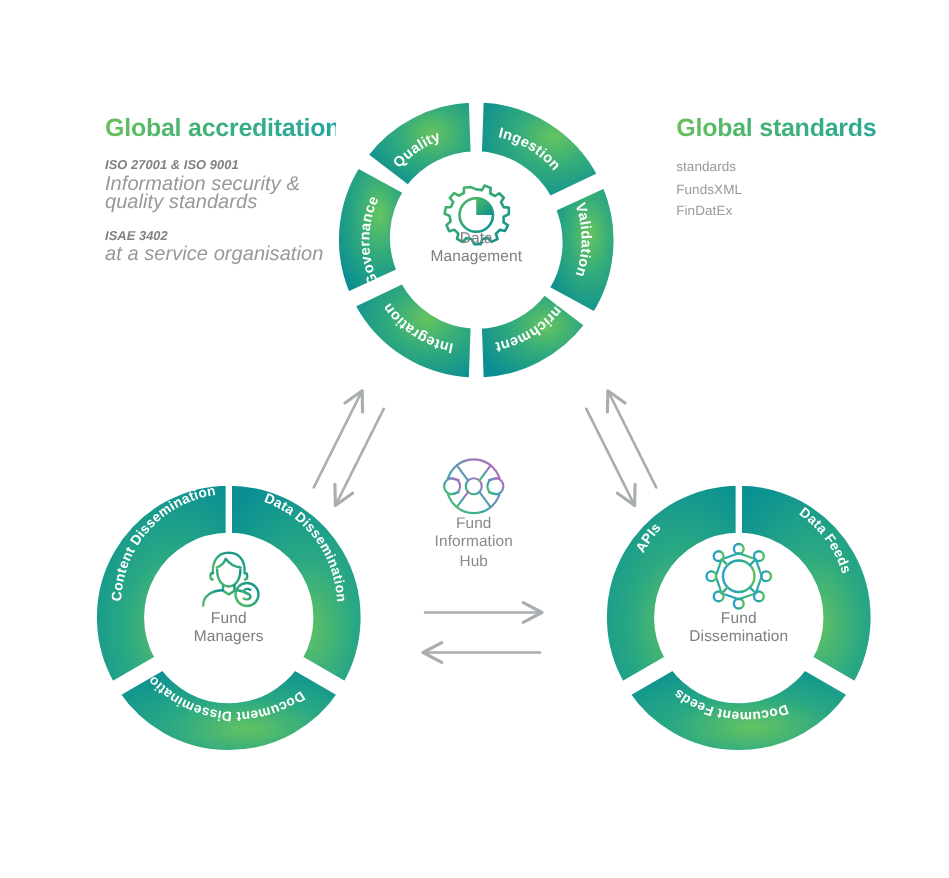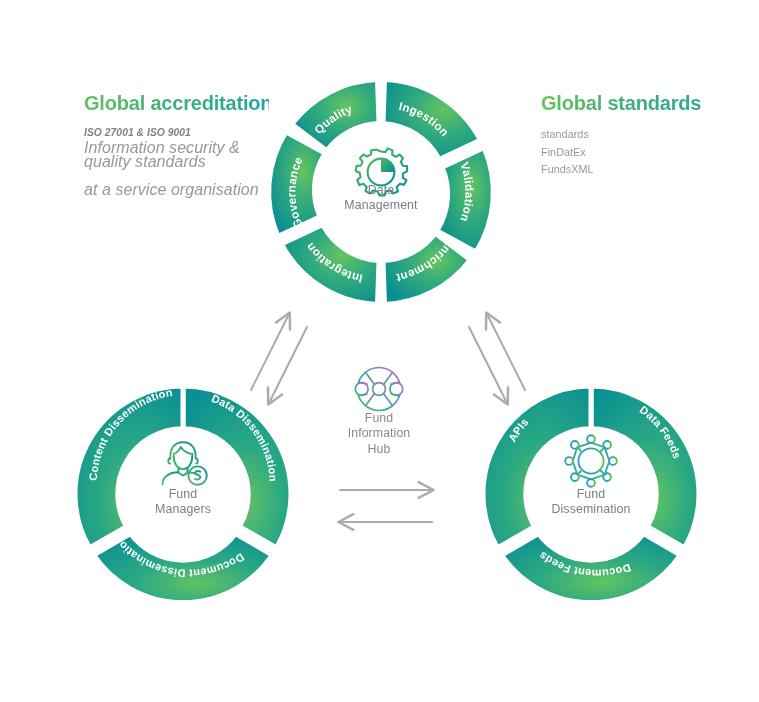--- a/index.html
+++ b/index.html
@@ -286,29 +286,30 @@
   </svg>
 
   <div class="txt-block" style="left:84px;top:92px;width:185px;">
     <div class="block-title">Global accreditations</div>
     <div class="acc-item">
       <div class="acc-head">ISO 27001 &amp; ISO 9001</div>
       <div class="acc-line">Information security &amp;</div>
       <div class="acc-line">quality standards</div>
     </div>
     <div class="acc-item">
+      <div class="acc-head">ISAE 3402</div>
       <div class="acc-line">at a service organisation</div>
     </div>
   </div>
 
   <div class="txt-block" style="left:515px;top:92px;width:190px;margin-left:26px;">
     <div class="block-title">Global standards</div>
     <div class="std-line">standards</div>
+    <div class="std-line">FundsXML</div>
     <div class="std-line">FinDatEx</div>
-    <div class="std-line">FundsXML</div>
   </div>
 
   <div class="hub-label" style="left:311px;top:183px;width:140px;">
     <div>Data</div>
     <div>Management</div>
   </div>
 
   <div class="hub-label" style="left:118px;top:487px;width:130px;">
     <div>Fund</div>
     <div>Managers</div>

